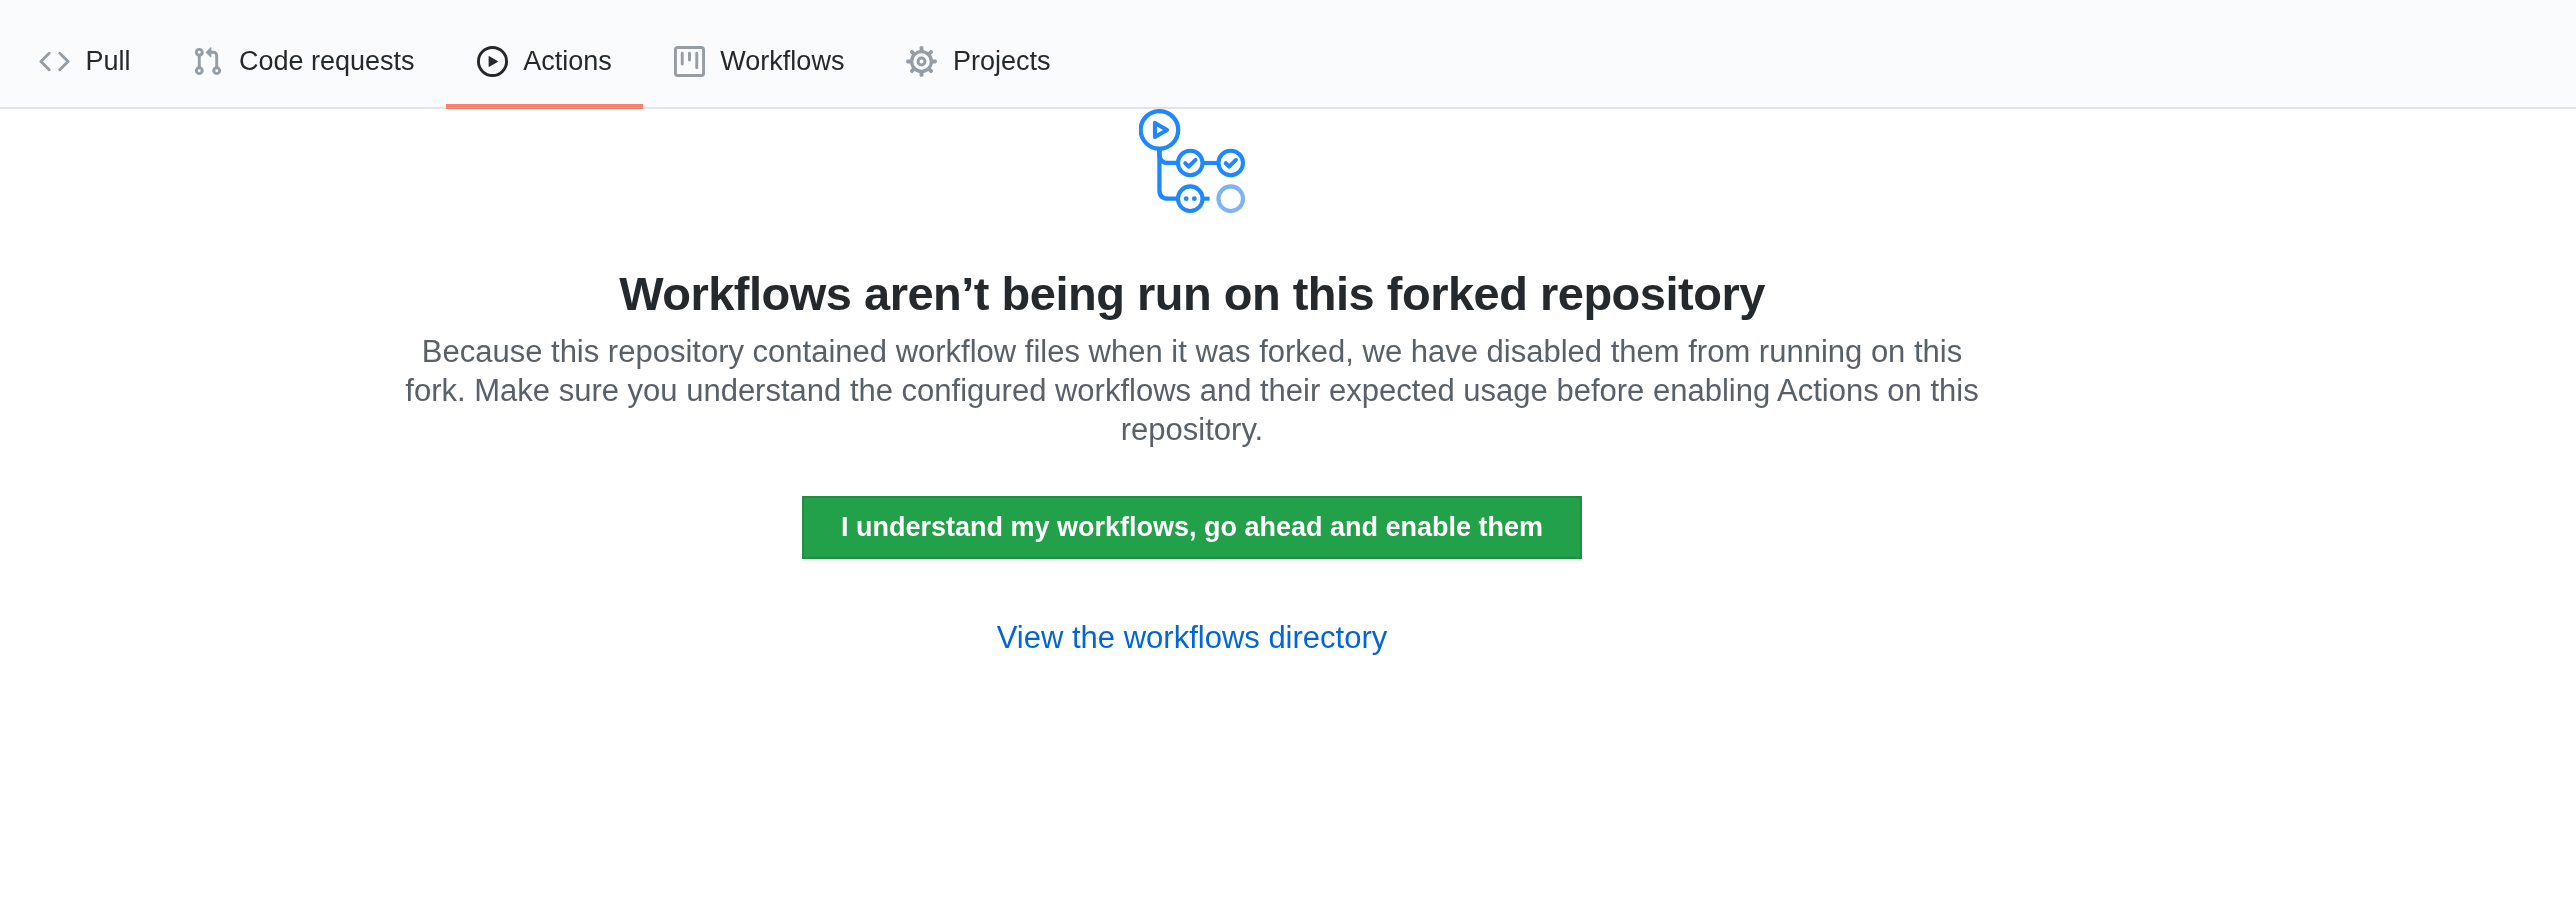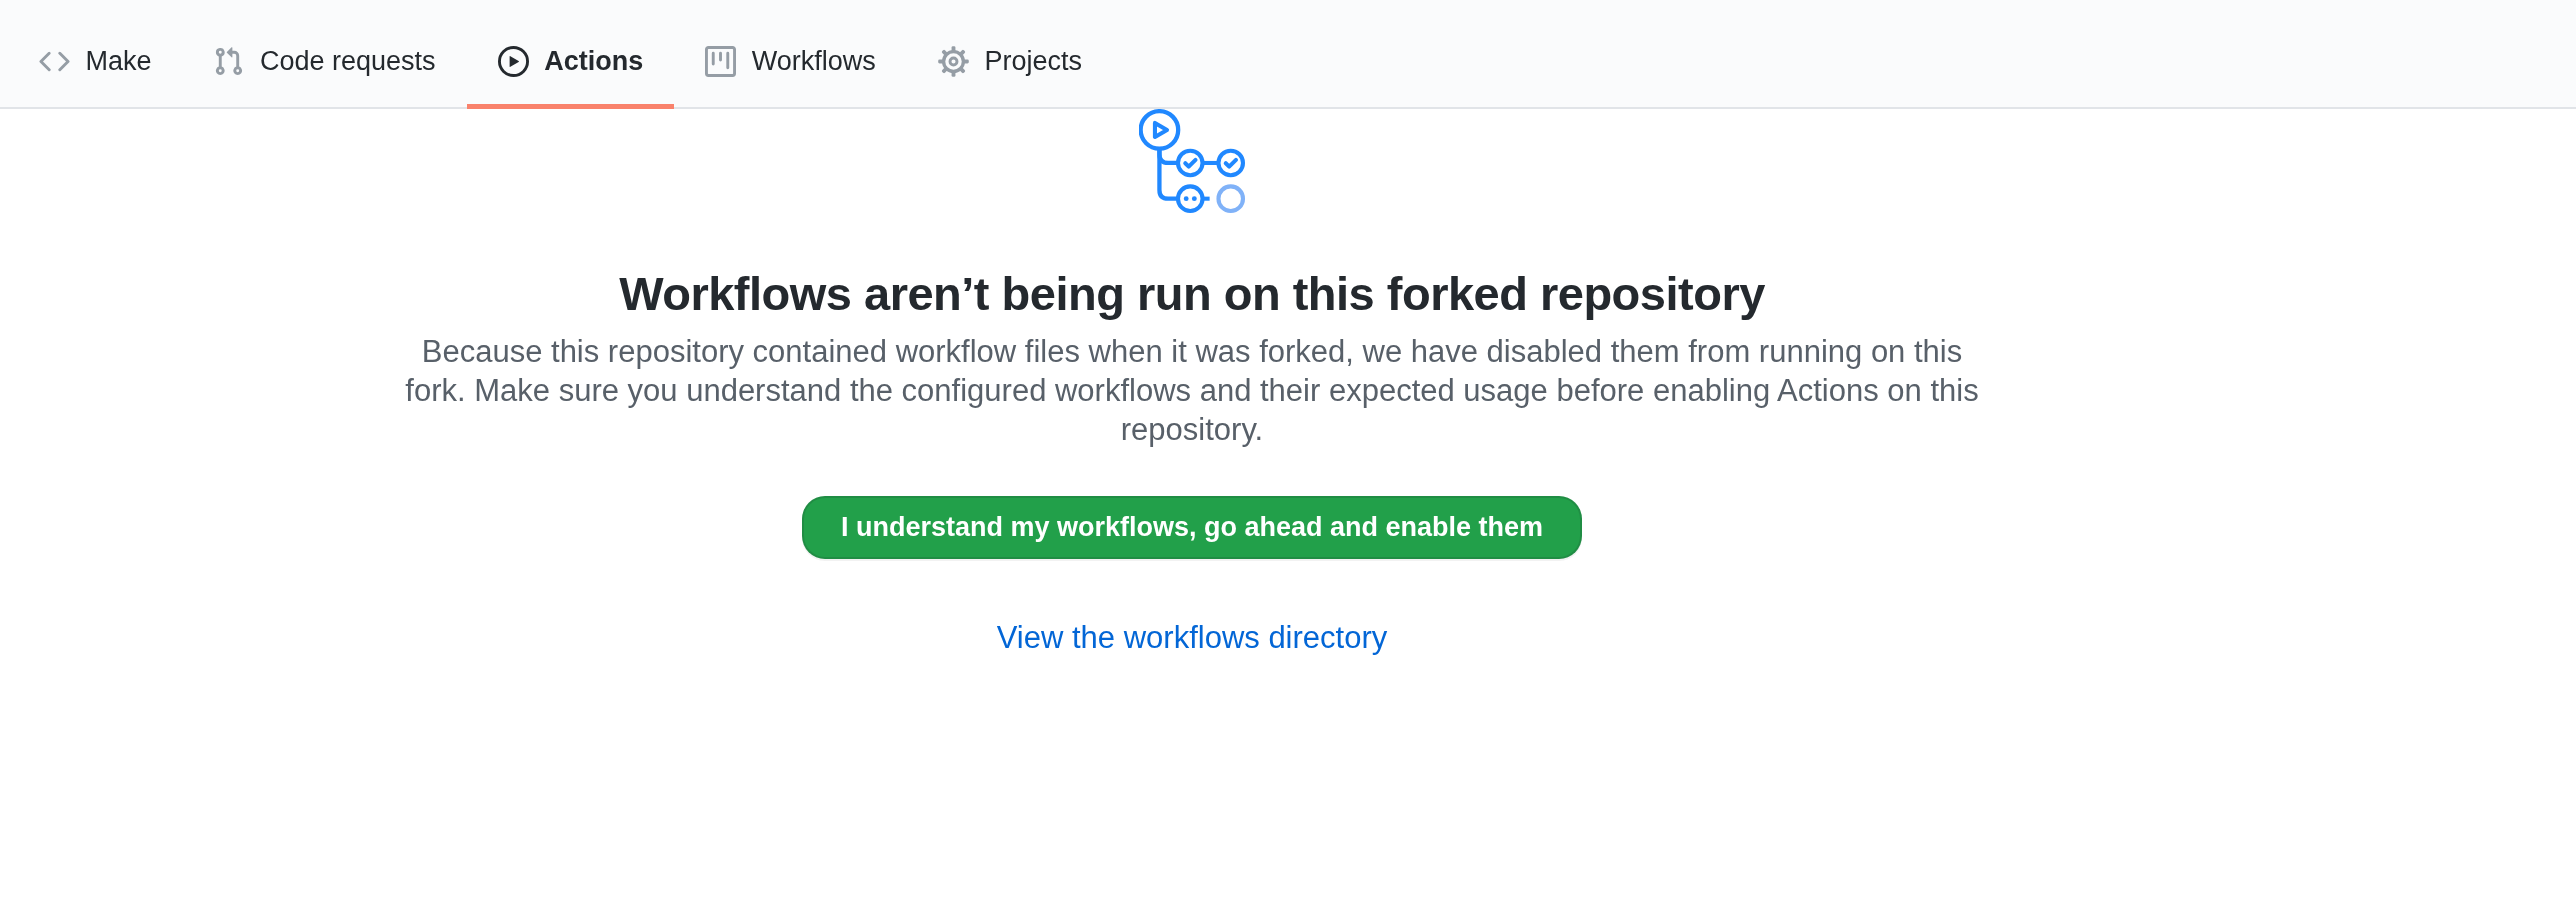--- a/index.html
+++ b/index.html
@@ -34,21 +34,21 @@
   .tab{
     position:relative;
     display:flex;align-items:center;
     gap:15.6px;padding:0 31px;
     font-size:27px;line-height:1;
     color:var(--text_dark);
     cursor:pointer;white-space:nowrap;
   }
   .tab .icon{display:flex;align-items:center;color:var(--tab_icon_gray);}
   .tab .icon svg{width:31px;height:31px;display:block;}
-  .tab.selected{font-weight:bold;justify-content:space-between;}
+  .tab.selected{font-weight:normal;justify-content:space-between;}
   .tab.selected .icon{color:var(--text_dark);}
   .tab.selected::after{
     content:"";position:absolute;left:0;right:0;bottom:-2px;height:4.9px;
     background:var(--selected_tab_underline);
   }
 
   
   .main-content{
     margin-right:192px;              
     text-align:center;
@@ -73,21 +73,21 @@
     font-size:31px;line-height:39px;
     color:var(--text_gray);
   }
   .enable-btn{
     margin-top:47px;
     display:inline-flex;align-items:center;justify-content:center;
     height:63px;padding:0 37px;
     background:var(--button_green);
     color:#ffffff;font-size:27px;font-weight:bold;
     font-family:"Liberation Sans","DejaVu Sans",sans-serif;
-    border:2px solid rgba(27,31,35,0.15);border-radius:23px;
+    border:2px solid rgba(27,31,35,0.15);border-radius:0;
     box-shadow:0 2px 0 rgba(27,31,35,0.06);
     cursor:pointer;
   }
   .workflows-link{
     display:block;
     margin-top:59px;
     font-size:31px;line-height:39px;
     color:var(--link_blue);
     text-decoration:none;
     cursor:pointer;
@@ -97,21 +97,21 @@
 <body>
 
 <nav class="repo-nav">
 
   <div class="tab">
     <span class="icon">
       <svg viewBox="0 0 16 16" aria-hidden="true">
           <path fill="currentColor" d="M4.72 3.22a.75.75 0 011.06 1.06L2.06 8l3.72 3.72a.75.75 0 11-1.06 1.06L.47 8.53a.75.75 0 010-1.06l4.25-4.25zm6.56 0a.75.75 0 10-1.06 1.06L13.94 8l-3.72 3.72a.75.75 0 101.06 1.06l4.25-4.25a.75.75 0 000-1.06l-4.25-4.25z"></path>
         </svg>
     </span>
-    <span>Make</span>
+    <span>Pull</span>
   </div>
 
   <div class="tab">
     <span class="icon">
       <svg viewBox="0 0 16 16" aria-hidden="true">
           <path fill="currentColor" d="M1.5 3.25a2.25 2.25 0 113 2.122v5.256a2.251 2.251 0 11-1.5 0V5.372A2.25 2.25 0 011.5 3.25zm5.677-.177L9.573.677A.25.25 0 0110 .854V2.5h1A2.5 2.5 0 0113.5 5v5.628a2.251 2.251 0 11-1.5 0V5a1 1 0 00-1-1h-1v1.646a.25.25 0 01-.427.177L7.177 3.427a.25.25 0 010-.354zM3.75 2.5a.75.75 0 100 1.5.75.75 0 000-1.5zm0 9.5a.75.75 0 100 1.5.75.75 0 000-1.5zm8.25.75a.75.75 0 101.5 0 .75.75 0 00-1.5 0z"></path>
         </svg>
     </span>
     <span>Code requests</span>
   </div>

